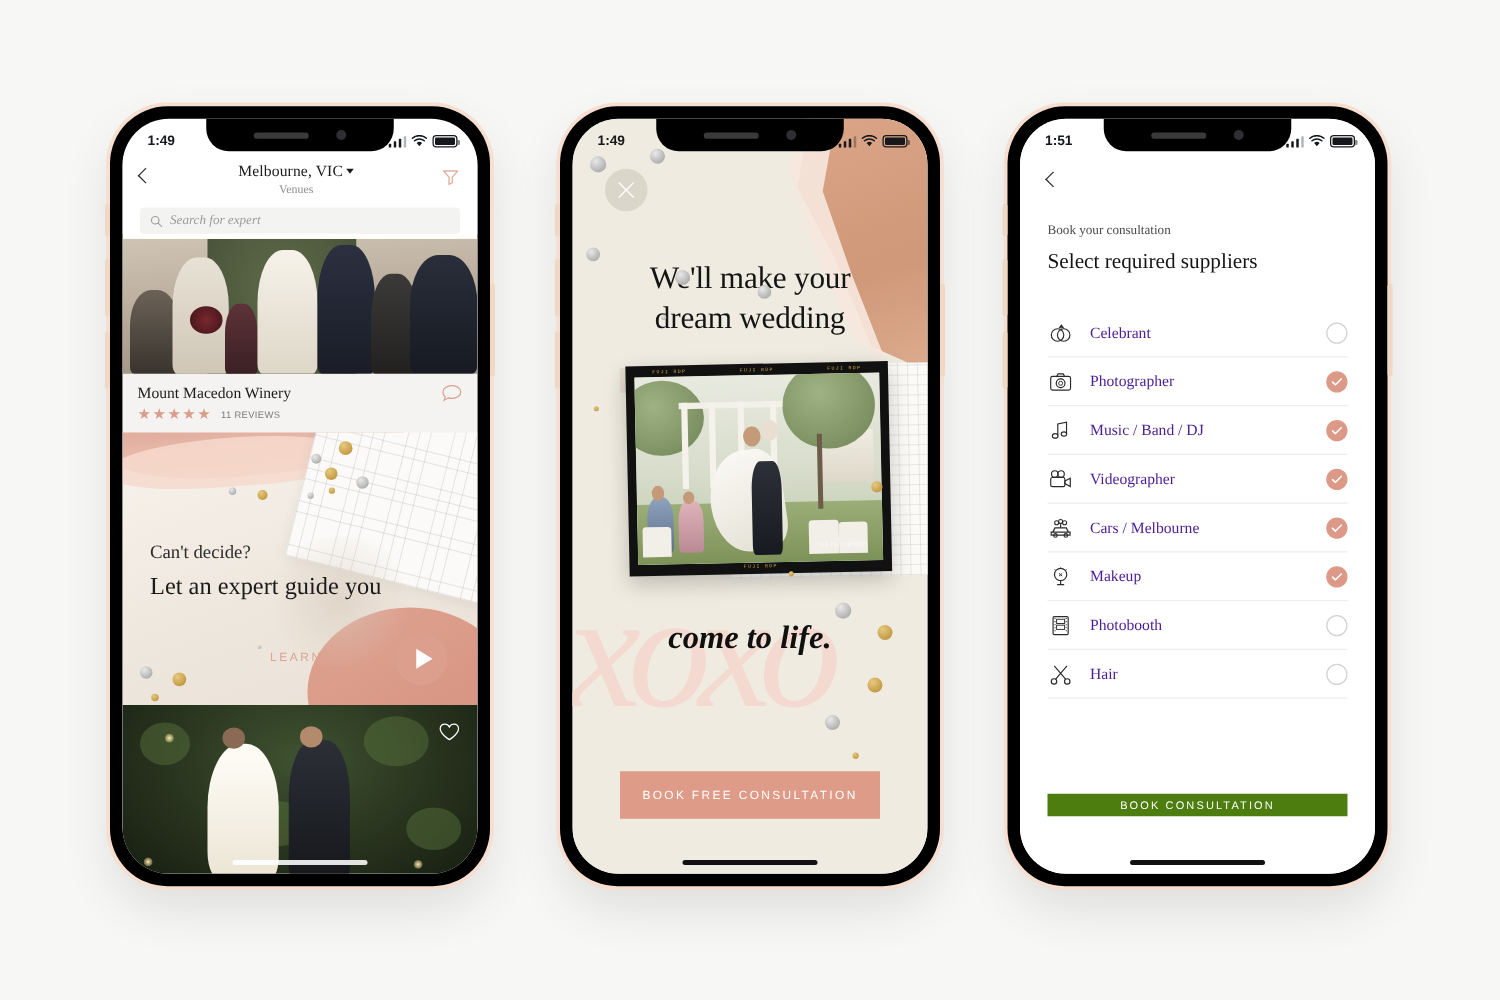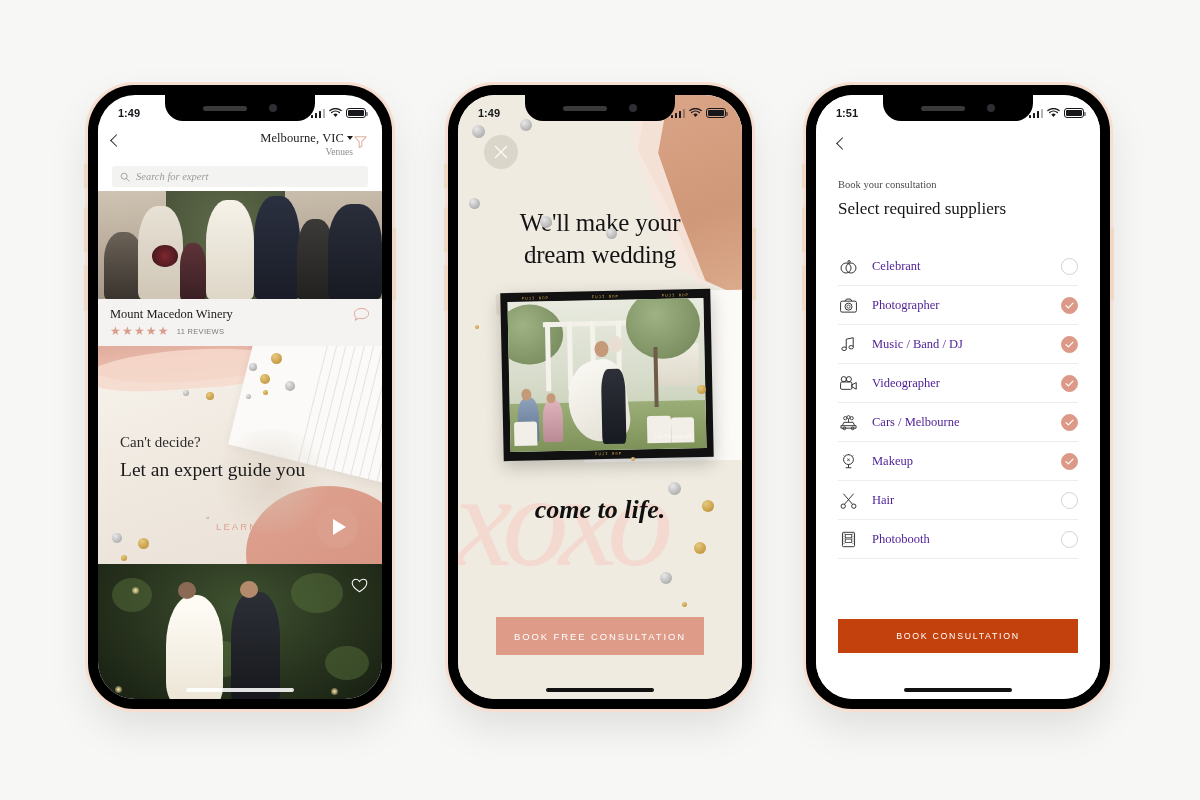--- a/index.html
+++ b/index.html
@@ -86,21 +86,21 @@
     width: 108px; height: 4px; border-radius: 3px; z-index: 36;
   }
 
   
   .p1-header { position:absolute; top:30px; left:0; right:0; background:#fff; z-index:20; padding:2px 14px 0; }
   .p1-navrow { display:flex; align-items:flex-start; justify-content:space-between; height:34px; }
   .chev-back {
     width: 9px; height: 9px; border-left: 1.4px solid #2b2b2b;
     border-bottom: 1.4px solid #2b2b2b; transform: rotate(45deg); margin-top: 9px;
   }
-  .p1-titlebox { text-align:right; flex:1; margin-top:1px; }
+  .p1-titlebox { text-align:center; flex:1; margin-top:1px; }
   .p1-city {
     font-family:"Liberation Serif", serif; font-size:12.5px; color:#1b1b1b; letter-spacing:.1px;
   }
   .caret-dn {
     display:inline-block; width:0;height:0;
     border-left:3.2px solid transparent;border-right:3.2px solid transparent;
     border-top:4px solid #1b1b1b; vertical-align:2px; margin-left:3px;
   }
   .p1-sub { font-family:"Liberation Serif", serif; font-size:9.5px; color:#8d8d8d; margin-top:1px; }
   .funnel { margin-top:7px; }
@@ -304,21 +304,21 @@
   .srow .ico { width:20px; display:flex; justify-content:center; flex:0 0 20px; }
   .srow .lbl {
     flex:1; font-family:"Liberation Serif", serif; font-size:12.5px; color:#4c1d95;
   }
   .cbx { width:17px; height:17px; border-radius:50%; flex:0 0 17px;
     border:1.2px solid #d2d2d2; background:#fff; }
   .cbx.on { background:#dc9987; border-color:#dc9987;
     display:flex; align-items:center; justify-content:center; }
   .p3-cta {
     position:absolute; left:22px; right:22px; bottom:46px;
-    height:34px; background:#c2410c; color:#fff;
+    height:18px; background:#4d7c0f; color:#fff;
     display:flex; align-items:center; justify-content:center;
     font-size:8.8px; letter-spacing:1.7px;
   }
 </style>
 </head>
 <body>
 
 <div class="stage">
 
   <div class="phone" id="phone-1">
@@ -709,43 +709,43 @@
             <span class="cbx on">
               <svg width="9" height="7" viewBox="0 0 10 8">
                 <path d="M1 4.2 L3.7 6.7 L9 1.3" fill="none" stroke="#fff" stroke-width="1.4" stroke-linecap="round" stroke-linejoin="round"></path>
               </svg>
             </span>
           </div>
 
           <div class="srow">
             <span class="ico">
               <svg width="19" height="17" viewBox="0 0 20 18">
-                <path d="M4.6 1.8 L14.4 13.2 M15.4 1.8 L5.6 13.2" stroke="#2b2b2b" stroke-width="1" fill="none"></path>
-                <circle cx="4.4" cy="15" r="2.3" fill="none" stroke="#2b2b2b" stroke-width="1"></circle>
-                <circle cx="15.6" cy="15" r="2.3" fill="none" stroke="#2b2b2b" stroke-width="1"></circle>
-              </svg>
-            </span>
-            <span class="lbl">Hair</span>
-            <span class="cbx"></span>
-          </div>
-
-          <div class="srow">
-            <span class="ico">
-              <svg width="19" height="17" viewBox="0 0 20 18">
                 <rect x="3.6" y="1.4" width="12.8" height="15.2" rx="1" fill="none" stroke="#2b2b2b" stroke-width="1"></rect>
                 <rect x="6.6" y="3.6" width="6.8" height="3.6" fill="none" stroke="#2b2b2b" stroke-width=".8"></rect>
                 <rect x="6.6" y="8.6" width="6.8" height="3.6" fill="none" stroke="#2b2b2b" stroke-width=".8"></rect>
                 <path d="M4.8 3 h.9 M4.8 5.6 h.9 M4.8 8.2 h.9 M4.8 10.8 h.9 M4.8 13.4 h.9
                          M14.3 3 h.9 M14.3 5.6 h.9 M14.3 8.2 h.9 M14.3 10.8 h.9 M14.3 13.4 h.9" stroke="#2b2b2b" stroke-width=".9"></path>
               </svg>
             </span>
             <span class="lbl">Photobooth</span>
             <span class="cbx"></span>
           </div>
 
+          <div class="srow">
+            <span class="ico">
+              <svg width="19" height="17" viewBox="0 0 20 18">
+                <path d="M4.6 1.8 L14.4 13.2 M15.4 1.8 L5.6 13.2" stroke="#2b2b2b" stroke-width="1" fill="none"></path>
+                <circle cx="4.4" cy="15" r="2.3" fill="none" stroke="#2b2b2b" stroke-width="1"></circle>
+                <circle cx="15.6" cy="15" r="2.3" fill="none" stroke="#2b2b2b" stroke-width="1"></circle>
+              </svg>
+            </span>
+            <span class="lbl">Hair</span>
+            <span class="cbx"></span>
+          </div>
+
 
         </div>
 
         <div class="p3-cta">BOOK CONSULTATION</div>
       </div>
       <div class="home-indicator" style="background:#111;"></div>
     </div>
   </div>
 
 </div>

